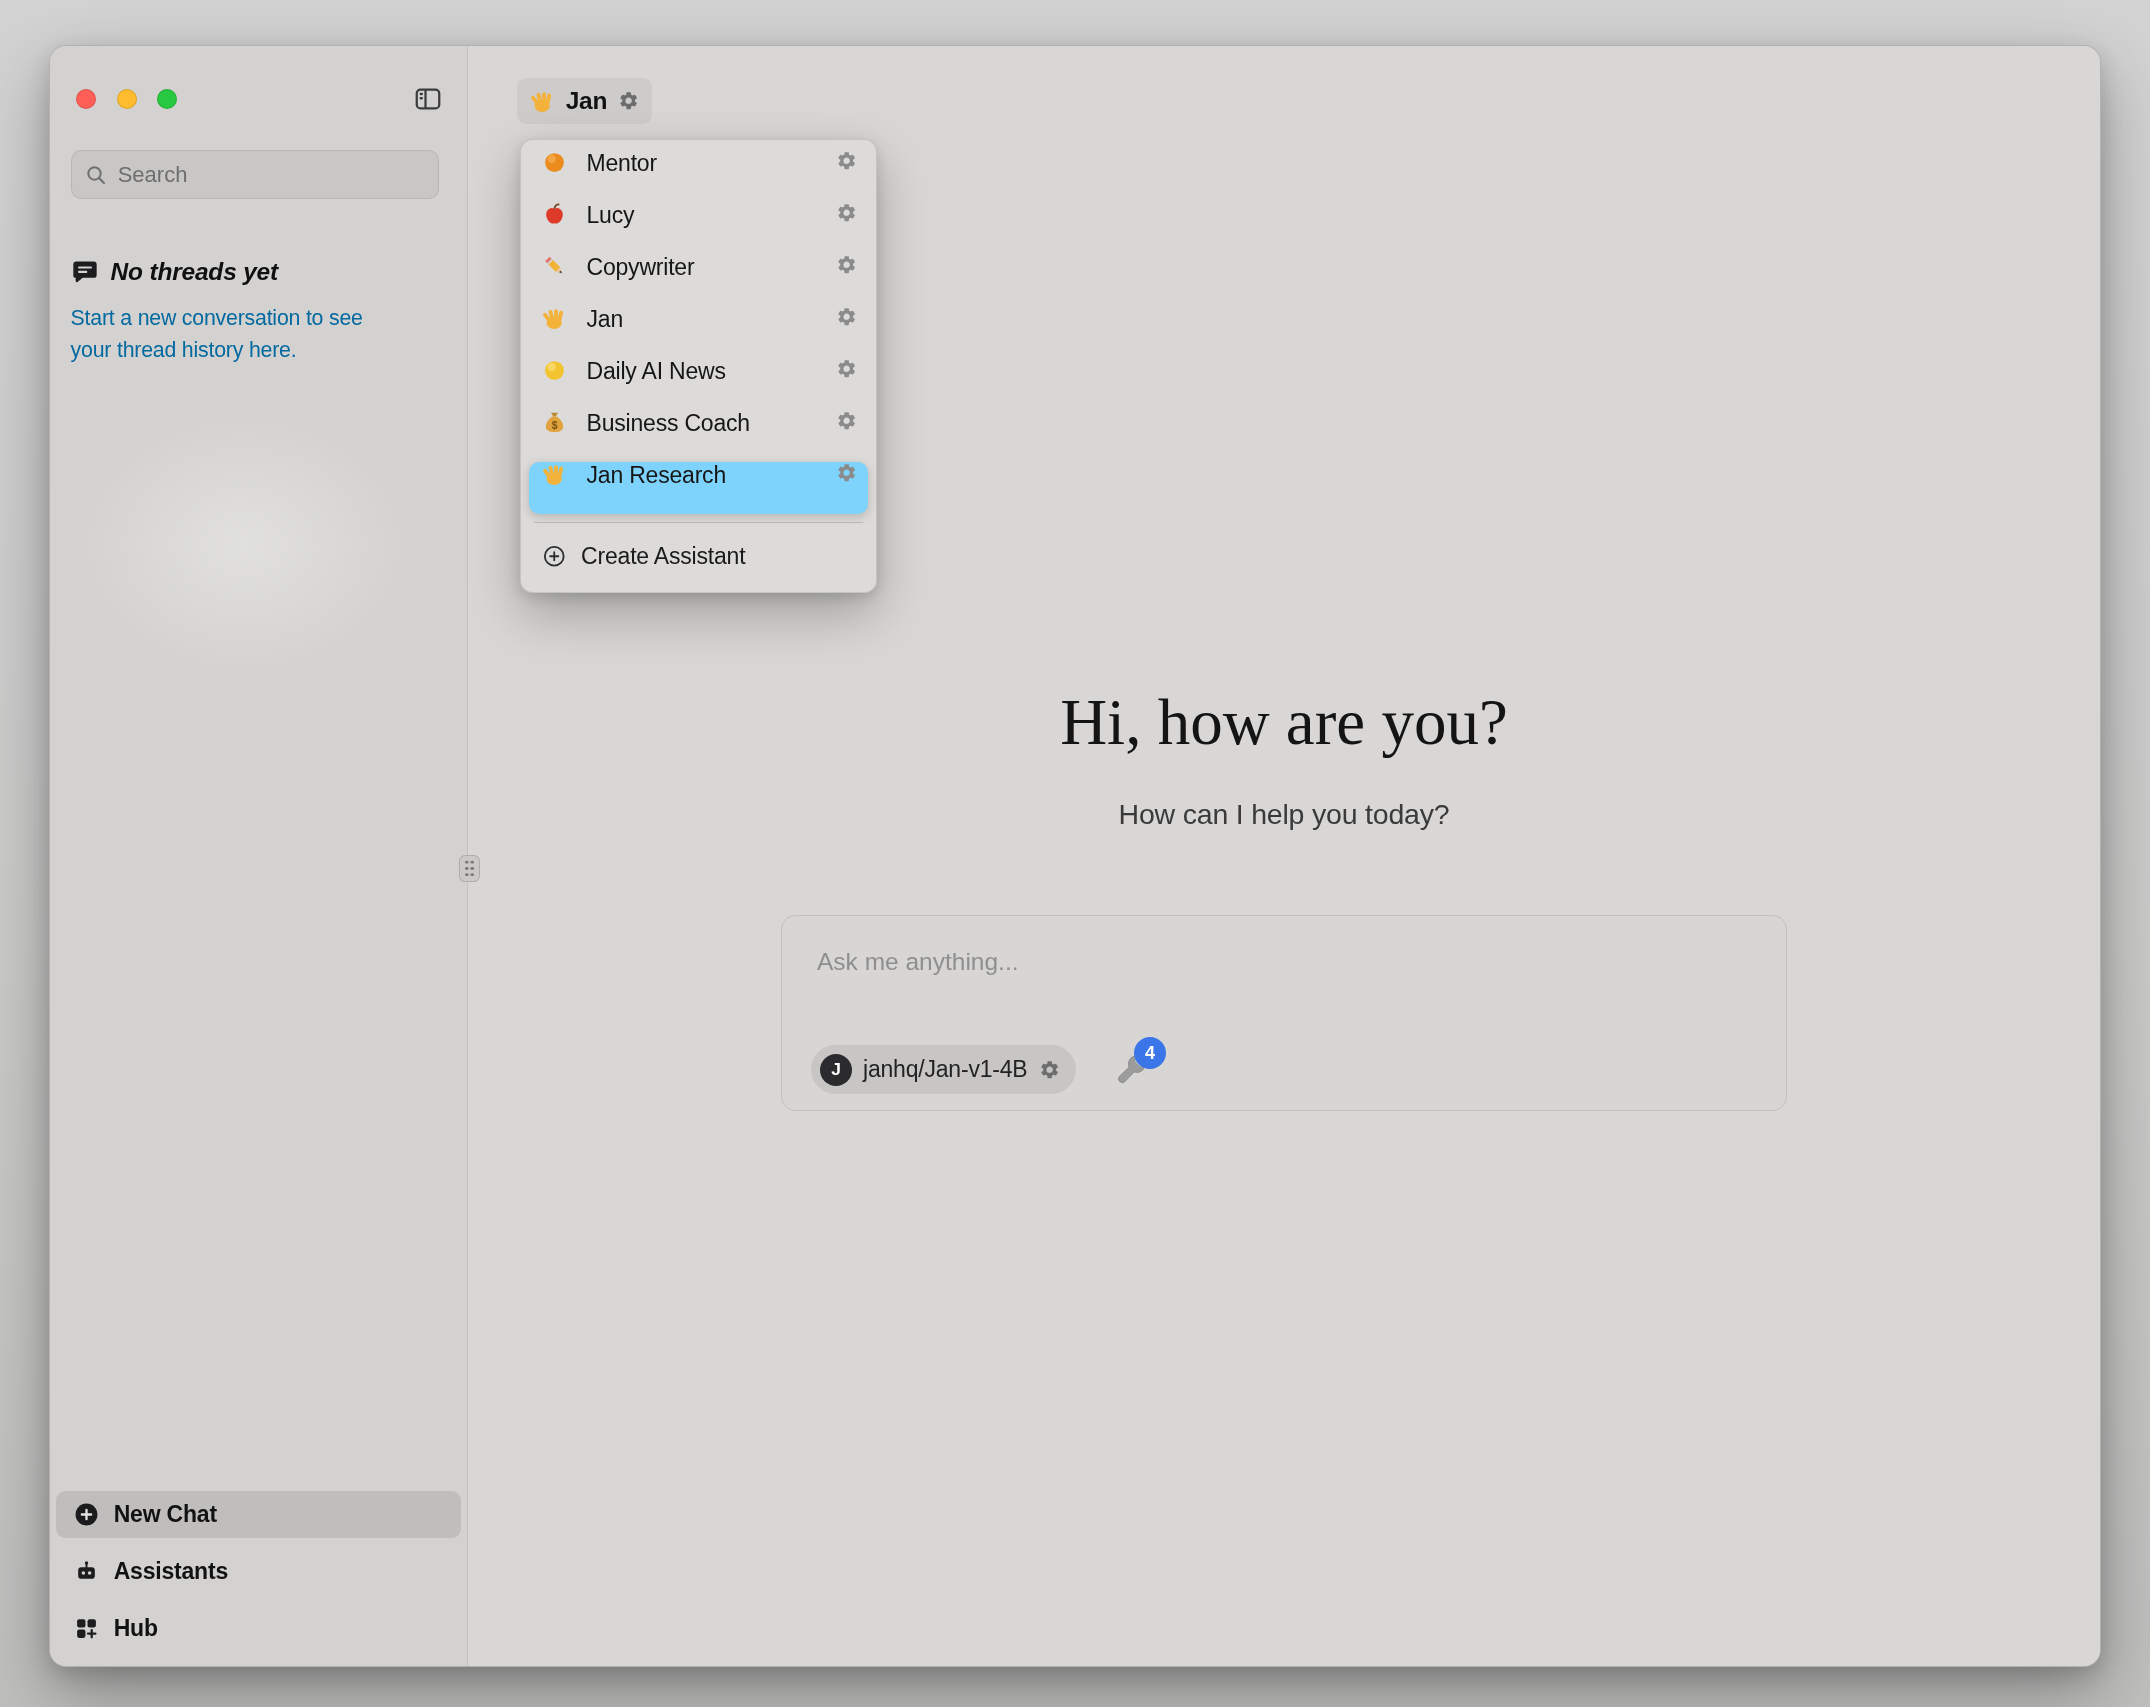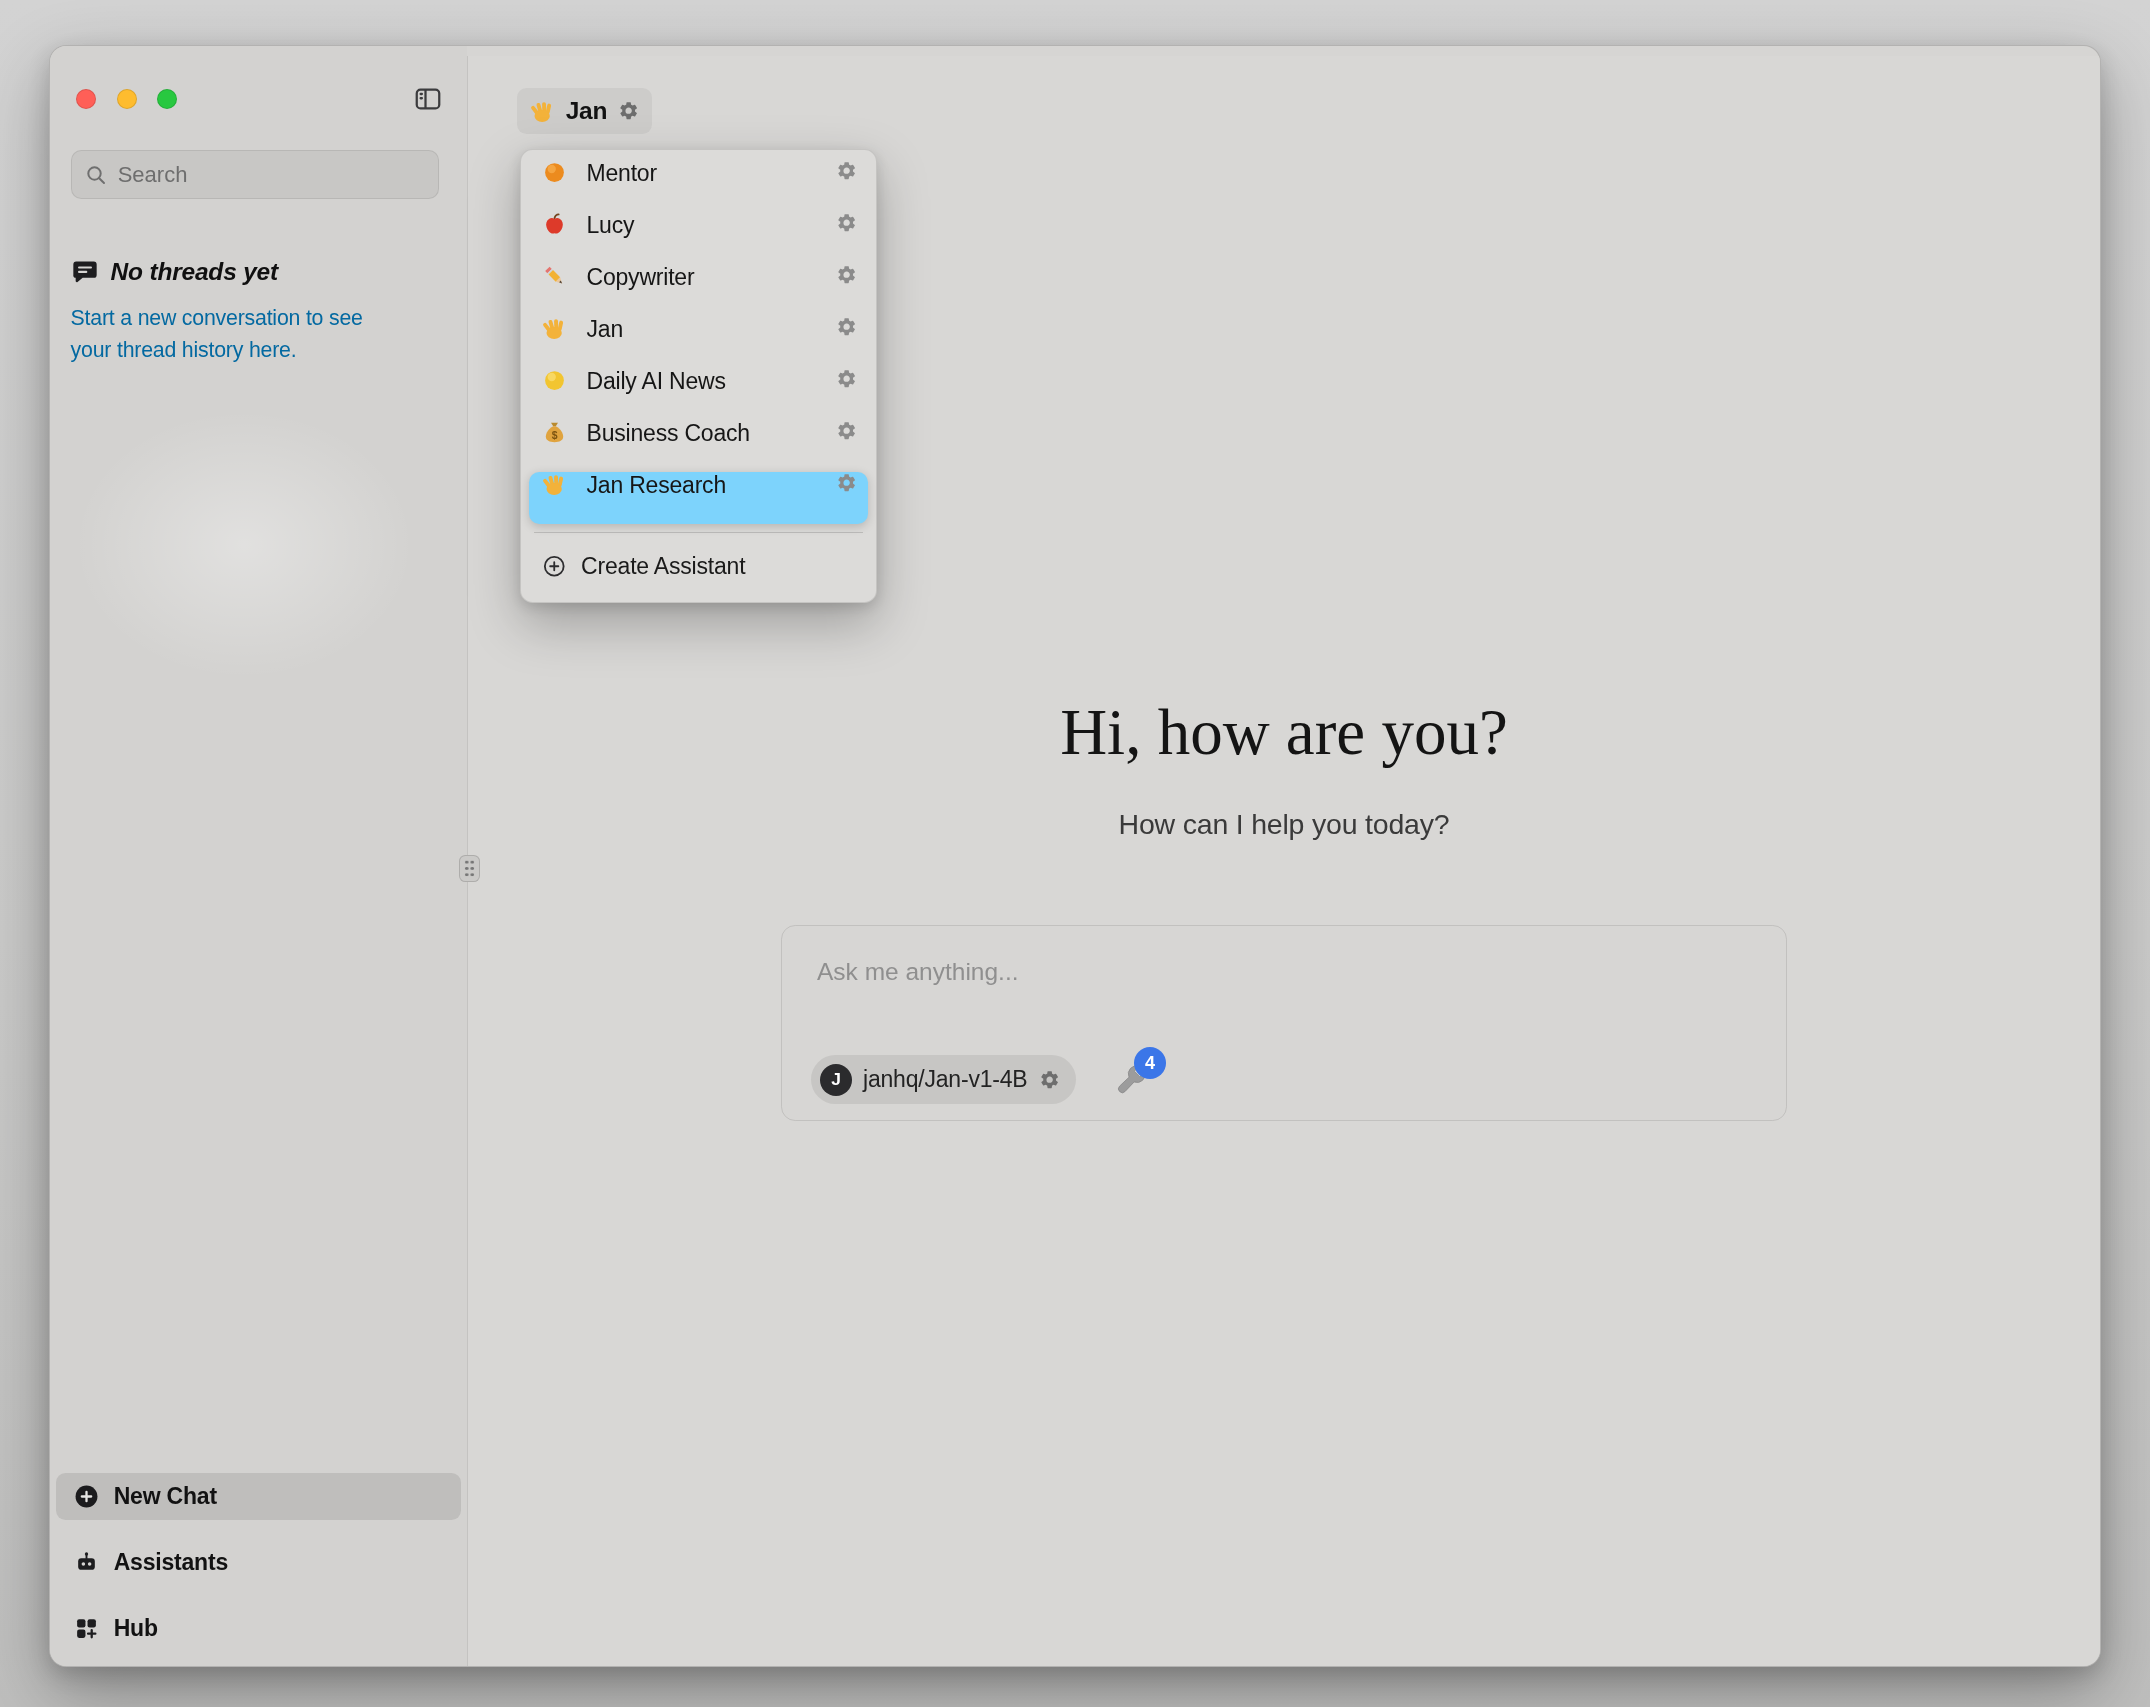--- a/index.html
+++ b/index.html
@@ -47,30 +47,30 @@
     font:22px "Liberation Sans","DejaVu Sans",sans-serif; color:#2c2c2c;
   }
   .search-box input::placeholder { color:#6e6e6e; }
 
   .empty { position:absolute; left:20.6px; top:212px; width:357px; }
   .empty-head { display:flex; align-items:center; gap:12px;font-style:italic; }
   .empty-head svg { width:28px; height:28px; }
   .empty-title { font-size:24.5px; font-weight:700; color:#101010; }
   .empty-desc { margin-top:17.4px; width:326px; font-size:21.3px; line-height:1.5; color:#0369a1; }
 
-  .side-nav { position:absolute; left:6.3px; right:6.3px; bottom:14.2px; display:flex; flex-direction:column; gap:19px; }
+  .side-nav { position:absolute; left:6.3px; right:6.3px; bottom:14.2px; display:flex; flex-direction:column; gap:10px; }
   .nav-row {
     height:47px; display:flex; align-items:center; gap:15px; padding:0 17.4px;
     border-radius:9.5px; font-size:23px; font-weight:600; color:#121212; cursor:pointer;
   }
   .nav-row.active { background:#bfbebc; }
   .nav-row svg { width:25px; height:25px; flex:none; }
 
   
-  .main { position:relative; flex:1; background:#d8d7d5; border-left:0.8px solid rgba(0,0,0,.09);margin-top:10px; }
+  .main { position:relative; flex:1; background:#d8d7d5; border-left:0.8px solid rgba(0,0,0,.09); }
 
   .header-pill {
     position:absolute; left:49px; top:32px; height:46px;
     display:flex; align-items:center; gap:10.3px; padding:0 13.4px;
     border-radius:9.5px; background:rgba(0,0,0,.05); cursor:pointer;
   }
   .header-pill .emoji svg { width:25px; height:25px; }
   .header-pill .hlabel { font-size:24.5px; font-weight:600; color:#121212; }
   .header-pill .gear { width:21.3px; height:21.3px; color:#6d6d6d; }
   .gear svg { width:100%; height:100%; }

